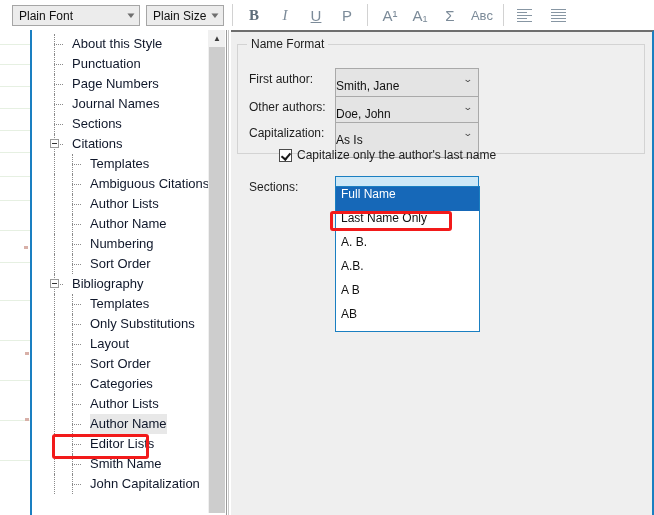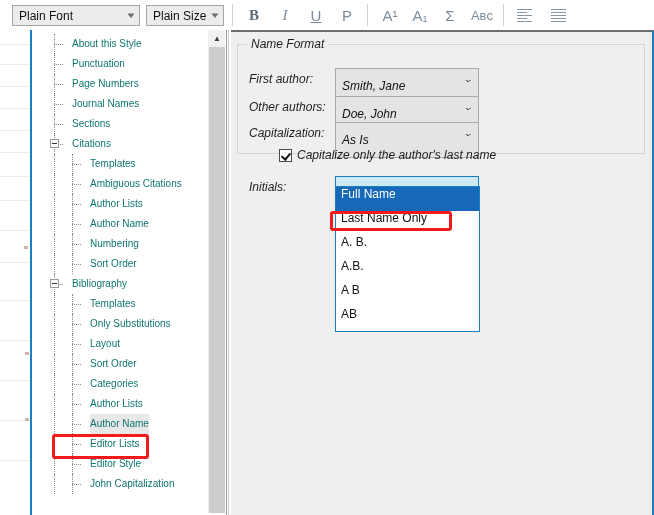--- a/index.html
+++ b/index.html
@@ -118,22 +118,22 @@
     width: 193px;
   }
   .trow {
     position: relative;
     height: 20px;
     display: flex;
     align-items: center;
     white-space: nowrap;
   }
   .trow .tlabel {
-    font-size: 10px;
-    color: #0f766e;
+    font-size: 13px;
+    color: #0f172a;
     line-height: 20px;
   }
   .trow.sel .tlabel {
     background: #e8e8e8;
   }
   
   .conn {
     position: absolute;
     top: 10px;
     width: 9px;
@@ -212,21 +212,20 @@
   
   .right-panel {
     position: absolute;
     left: 231px; top: 30px;
     width: 423px; height: 485px;
     background: #efefef;
     box-sizing: border-box;
     border-top: 2px solid #6e6e6e;
     border-right: 2px solid #1a7fc1;
     overflow: hidden;
-    font-style: italic;
   }
   .groupbox {
     position: absolute;
     left: 6px; top: 12px;
     width: 408px; height: 110px;
     border: 1px solid #d3d3d3;
     box-sizing: border-box;
   }
   .gb-legend {
     position: absolute;
@@ -252,21 +251,21 @@
   .fcombo {
     position: absolute;
     left: 104px;
     width: 144px;
     height: 36px;
     box-sizing: border-box;
     border: 1px solid #a9a9a9;
     background: #e4e4e4;
     display: flex;
     align-items: center;
-    padding-left: 6px;
+    padding-left: 0;
     font-size: 12px;
     color: #111;
   }
   .fcombo .chev {
     position: absolute;
     right: 6px; top: 0;
     line-height: 21px;
     font-size: 9px;
     color: #4a4a4a;
     transform: scaleX(1.35);
@@ -532,21 +531,21 @@
       <div class="trow lvl2">
         <span class="vline" style="left: 22px;"></span>
         <span class="vline" style="left: 40px;"></span>
         <span class="conn" style="left: 40px;"></span>
         <span class="tlabel">Editor Lists</span>
       </div>
       <div class="trow lvl2">
         <span class="vline" style="left: 22px;"></span>
         <span class="vline" style="left: 40px;"></span>
         <span class="conn" style="left: 40px;"></span>
-        <span class="tlabel">Editor Style</span>
+        <span class="tlabel">Smith Name</span>
       </div>
       <div class="trow lvl2">
         <span class="vline" style="left: 22px;"></span>
         <span class="vline" style="left: 40px;"></span>
         <span class="conn" style="left: 40px;"></span>
         <span class="tlabel">John Capitalization</span>
       </div>
     </div>
 
   <div class="tscroll">
@@ -591,21 +590,21 @@
       <span class="chev">⌄</span>
     </div>
   </div>
 
   <div class="cbrow" style="top:116px;">
     <span class="cbox"></span>
     <span class="cbtext">Capitalize only the author's last name</span>
   </div>
 
   <div class="frow" style="top:144px; width:100%;">
-    <span class="flabel">Initials:</span>
+    <span class="flabel">Sections:</span>
     <div class="fcombo open">
       <span>A. B.</span>
       <span class="chev">⌄</span>
     </div>
   </div>
 </div>
 
 <div class="dropdown" id="initials-dropdown">
 
 <div class="dopt hl">Full Name</div>

